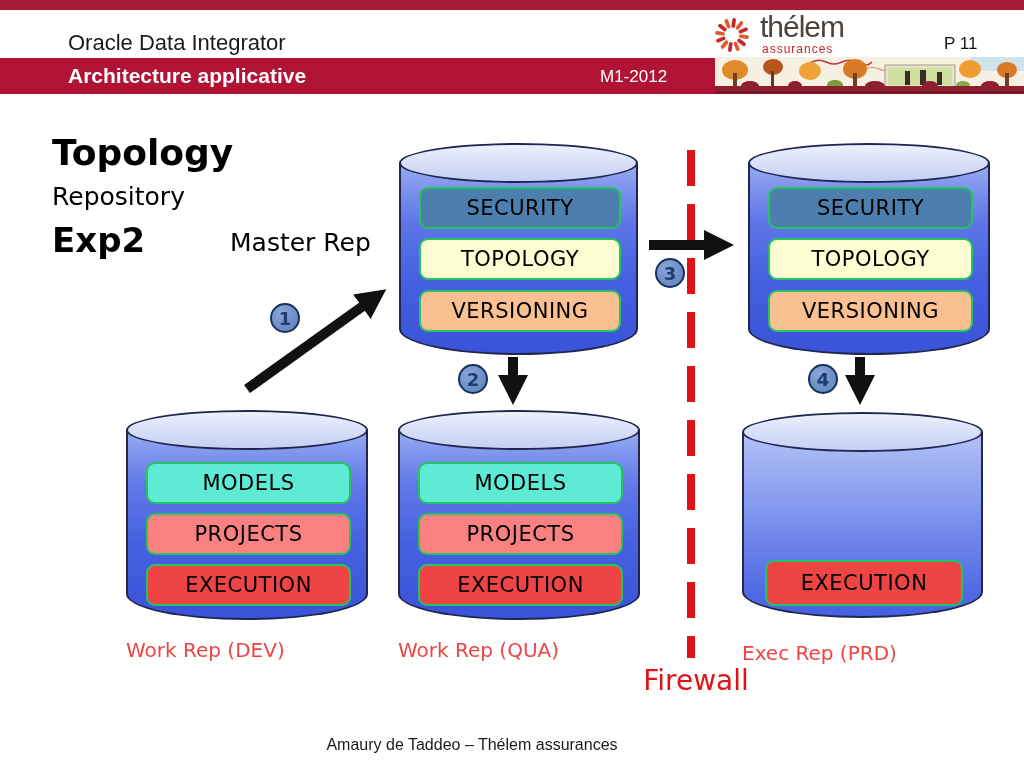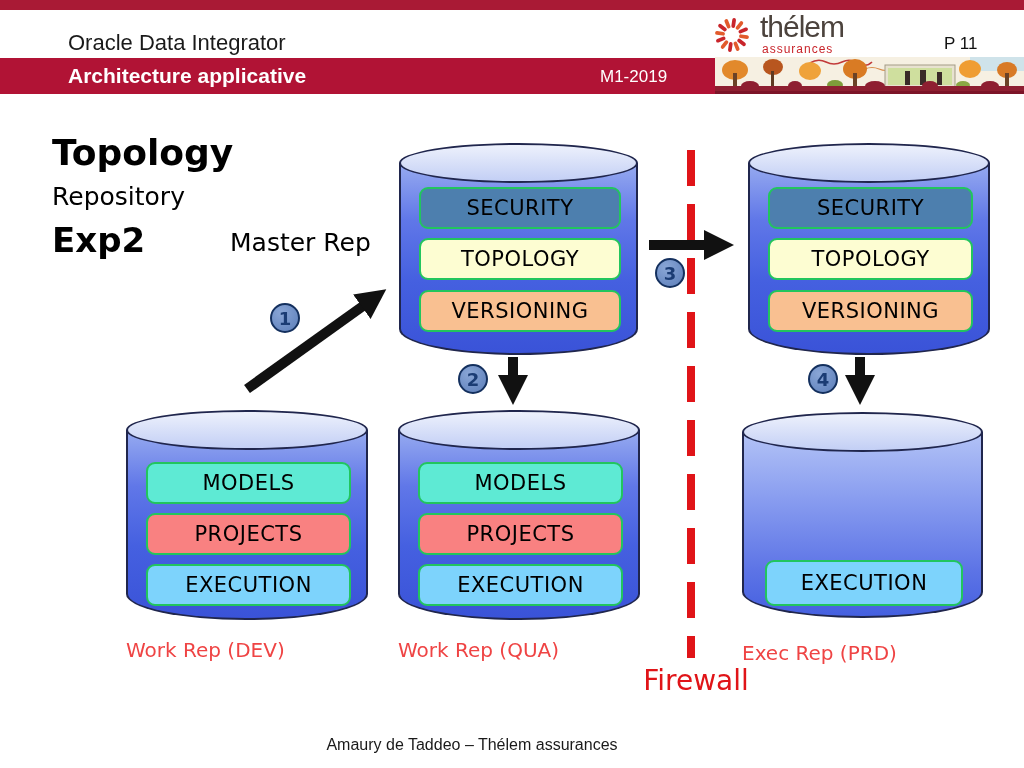--- a/index.html
+++ b/index.html
@@ -58,21 +58,21 @@
            display:flex; align-items:center; justify-content:center;
            font-size:21px; letter-spacing:0.5px; color:#000; }
   .ly1 { top:44px; } .ly2 { top:95px; } .ly3 { top:147px; }
   .wy1 { top:52px; } .wy2 { top:103px; } .wy3 { top:154px; }
   .py1 { top:148px; height:46px; left:23px; right:20px; }
   .c-security   { background:#4d7fae; }
   .c-topology   { background:#fdfdd2; }
   .c-versioning { background:#f9c091; }
   .c-models     { background:#5eead4; }
   .c-projects   { background:#f98181; }
-  .c-execution  { background:#7dd3fc; }
+  .c-execution  { background:#ef4444; }
 
   
   .badge { position:absolute; width:30px; height:30px; border-radius:50%;
            background:radial-gradient(circle at 35% 30%, #8aa6d6, #6e8ec5 60%, #5f7fb8 100%);
            border:2px solid #14305e; color:#1b3c74;
            display:flex; align-items:center; justify-content:center;
            font-size:18px; font-weight:bold; }
   #badge-1 { left:270px; top:303px; }
   #badge-2 { left:458px; top:364px; }
   #badge-3 { left:655px; top:258px; }
@@ -105,21 +105,21 @@
   </svg>
   <div class="logo-text-col">
     <div class="logo-name">thélem</div>
     <div class="logo-tag">assurances</div>
   </div>
 </div>
 <div class="page-num">P 11</div>
 
 <div class="redband"></div>
 <div class="section-title">Architecture applicative</div>
-<div class="course-code">M1-2019</div>
+<div class="course-code">M1-2012</div>
 
 <svg class="autumn" viewBox="0 0 309 37">
   <rect x="0" y="0" width="309" height="37" fill="#f6f0e2"></rect>
   <rect x="255" y="0" width="54" height="14" fill="#cfe3ea"></rect>
   <path d="M95,6 q8,-5 16,-1 t16,0 t16,1 t14,-1" stroke="#c23a3a" stroke-width="1.6" fill="none"></path>
   <path d="M150,12 q7,-3 14,0 t14,0 t14,0" stroke="#d98c4a" stroke-width="1.2" fill="none"></path>
   <ellipse cx="20" cy="13" rx="13" ry="10" fill="#e2892b"></ellipse>
   <rect x="18" y="16" width="4" height="15" fill="#6b4226"></rect>
   <ellipse cx="58" cy="10" rx="10" ry="8" fill="#b8561f"></ellipse>
   <rect x="56" y="14" width="3" height="16" fill="#5f3a22"></rect>

